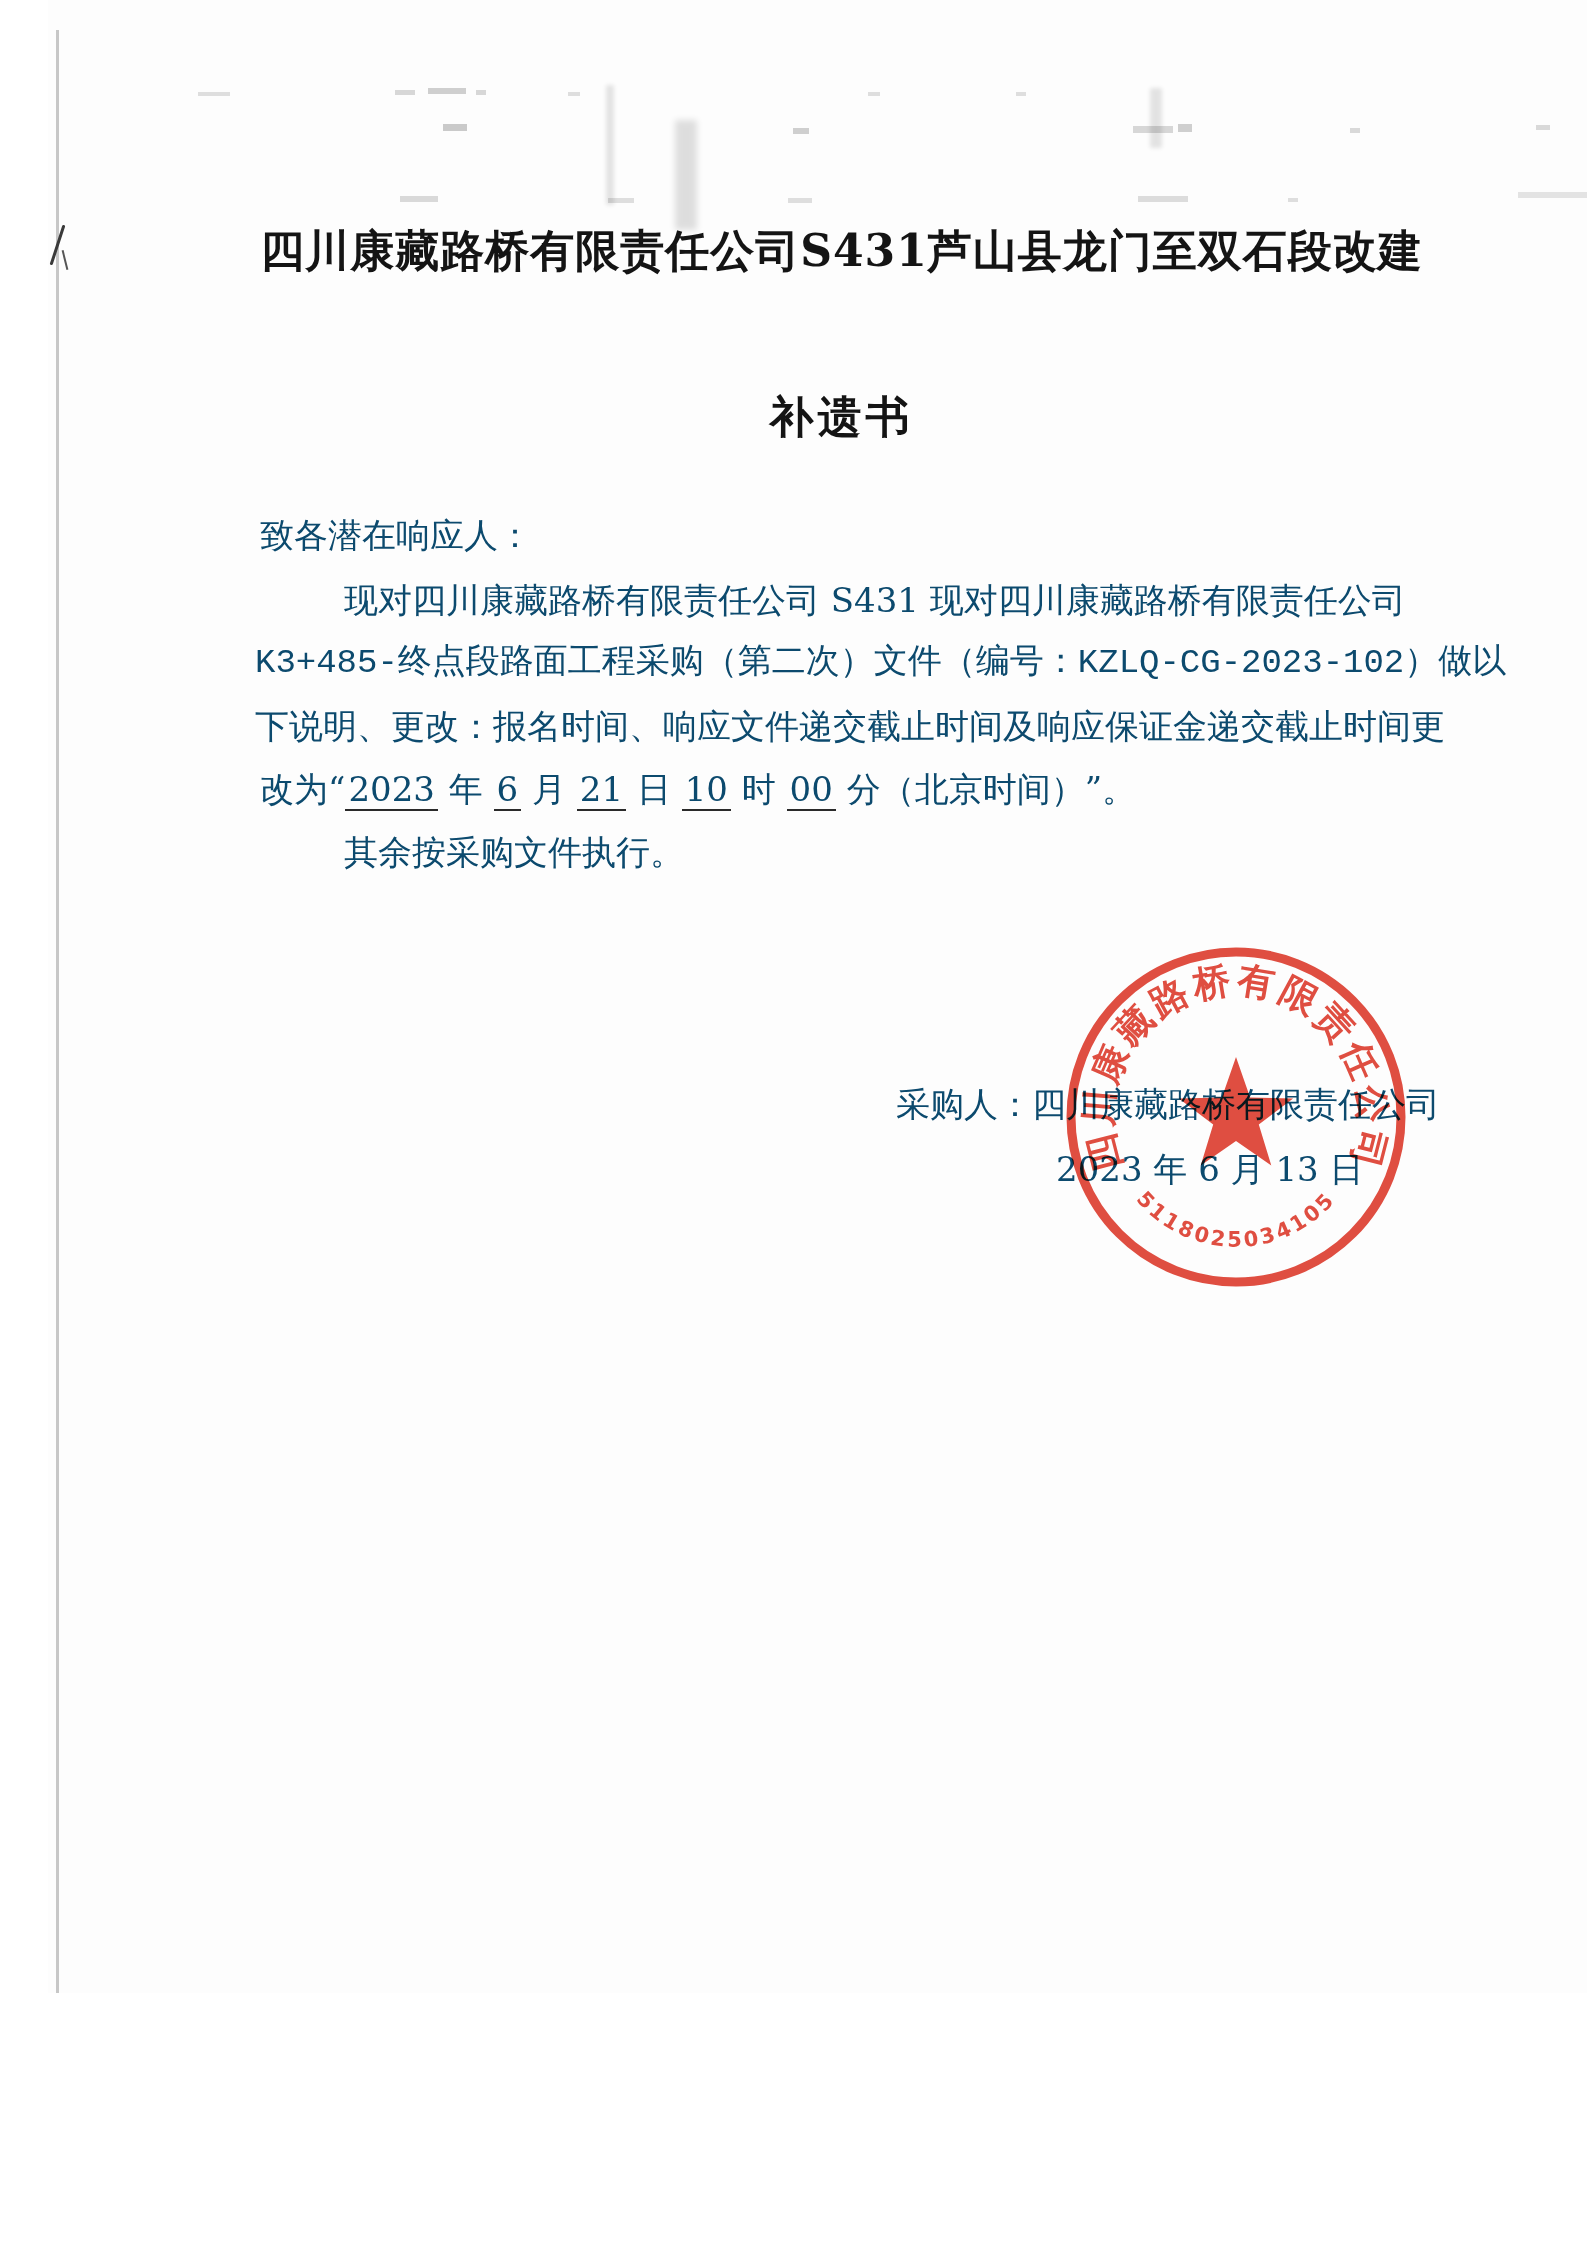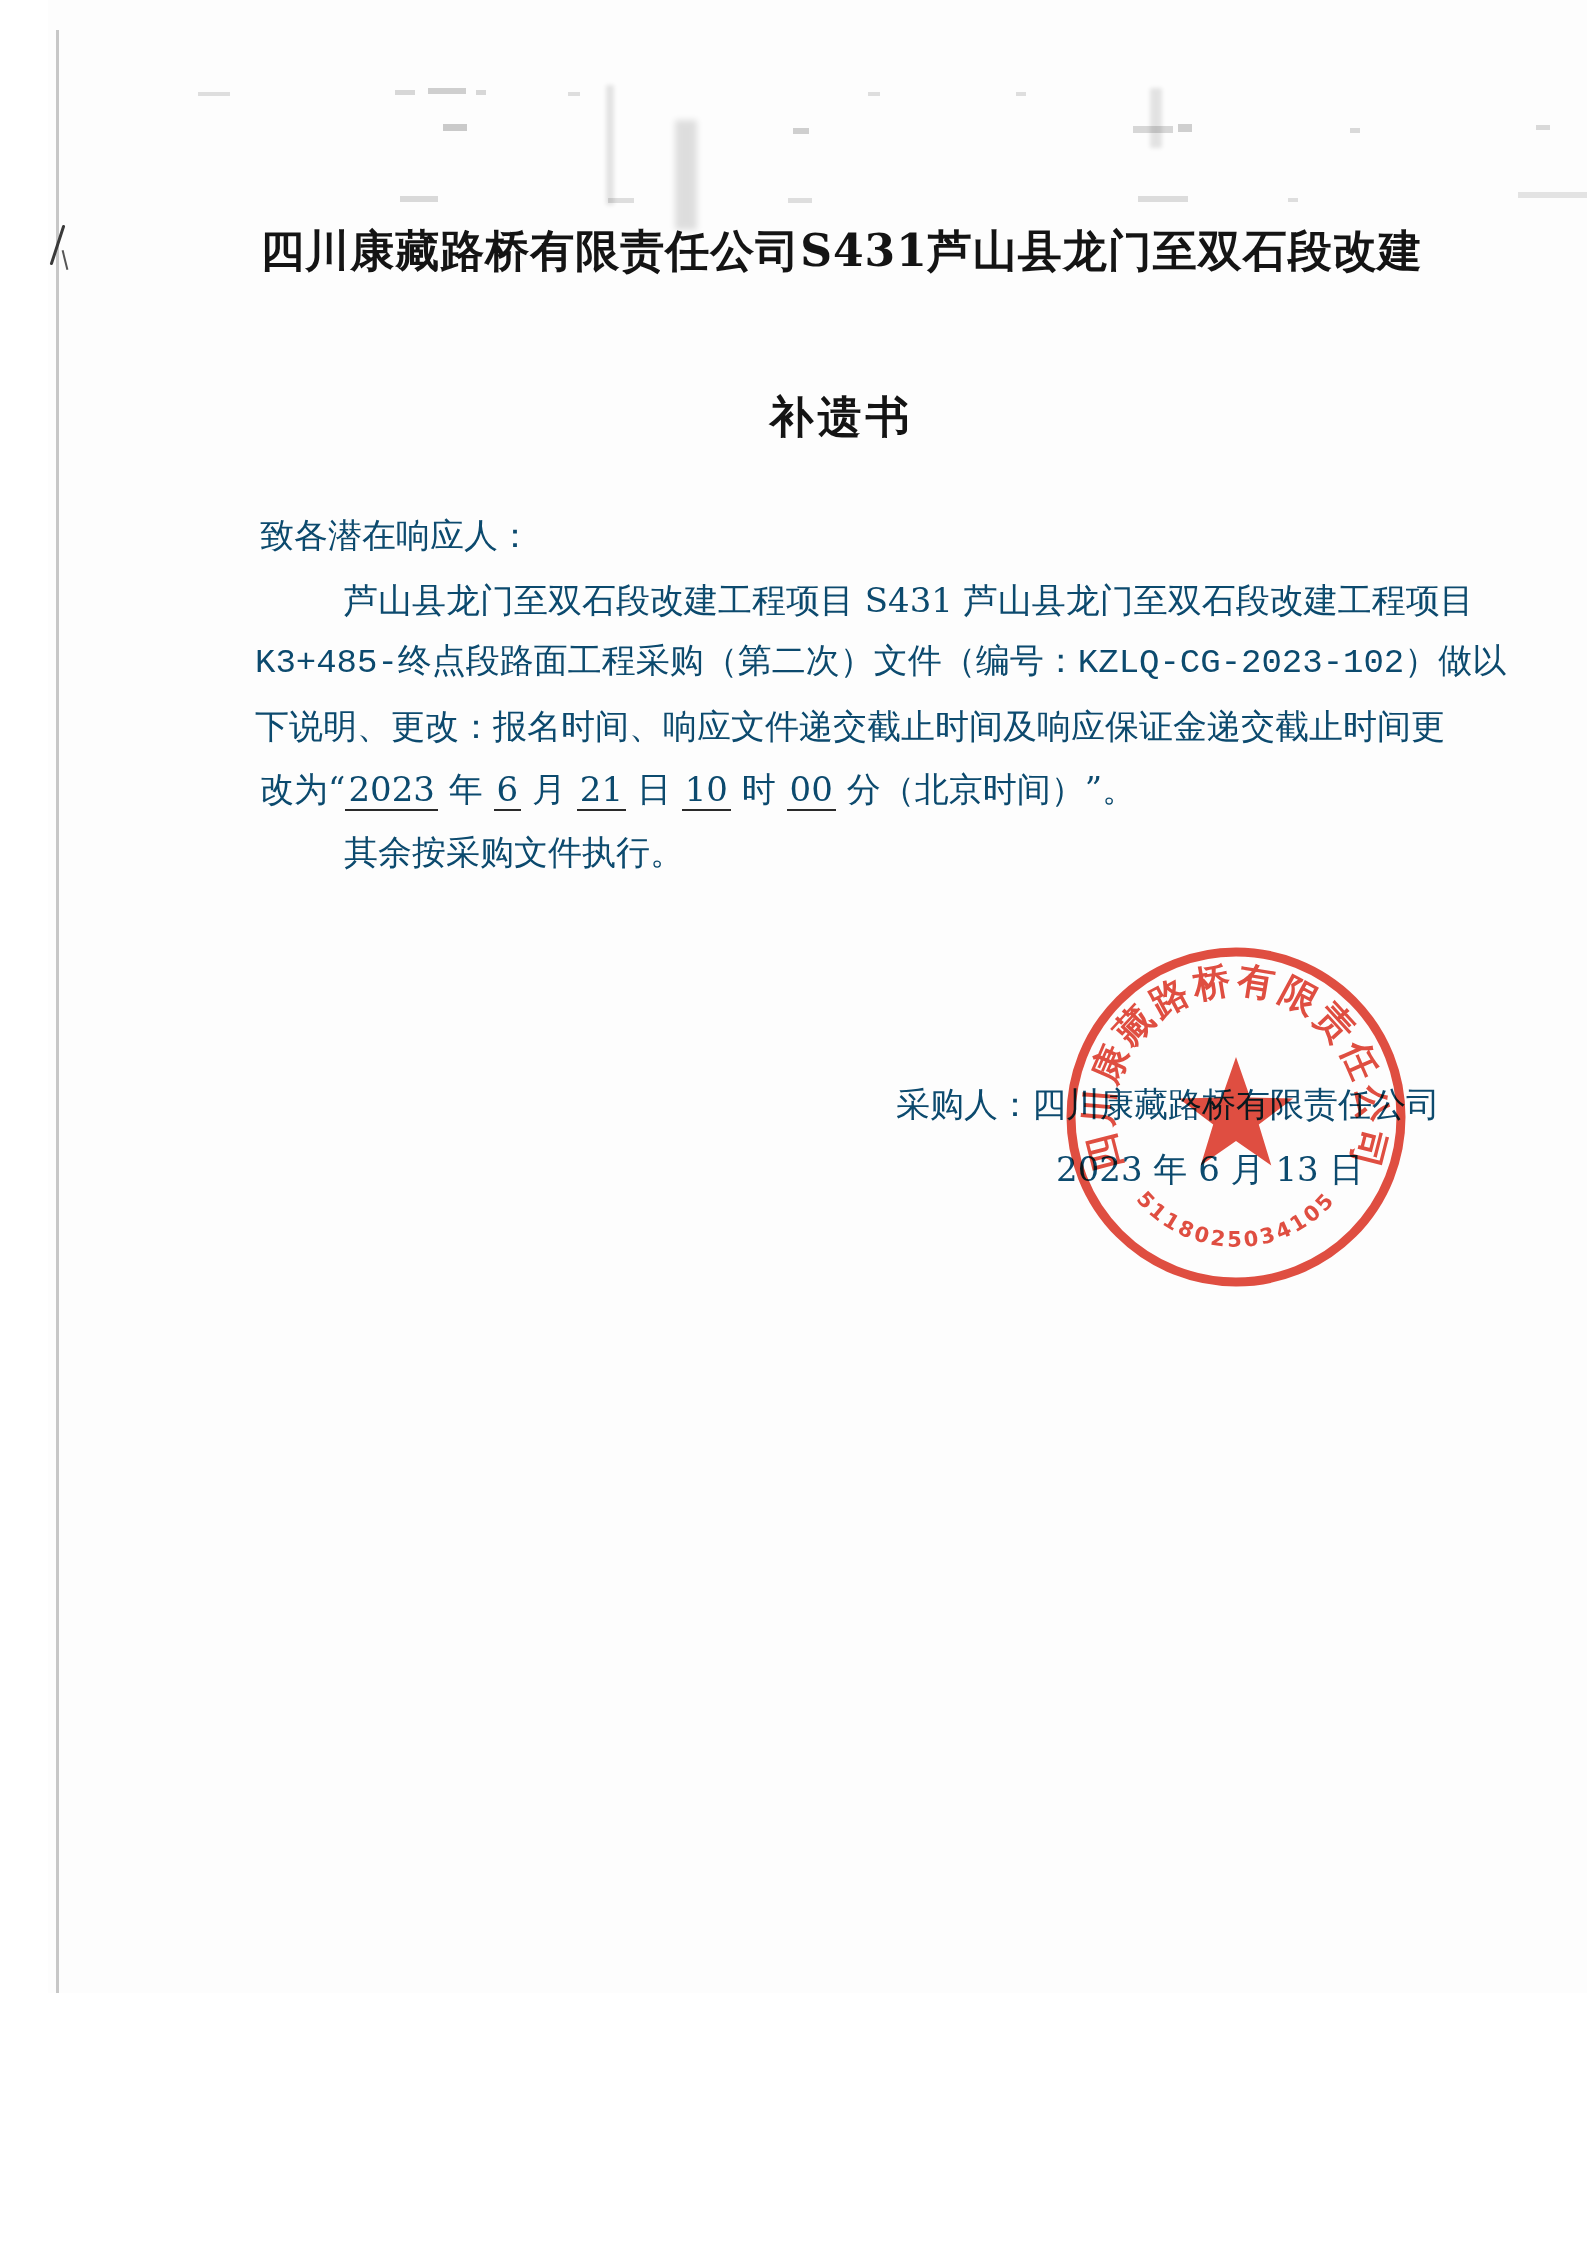--- a/index.html
+++ b/index.html
@@ -123,21 +123,21 @@
   <div class="noise" style="left:560px;top:198px;width:26px;height:5px;opacity:.12"></div>
   <div class="noise" style="left:740px;top:198px;width:24px;height:5px;opacity:.12"></div>
   <div class="noise" style="left:1090px;top:196px;width:50px;height:6px;opacity:.13"></div>
   <div class="noise" style="left:1240px;top:198px;width:10px;height:4px;opacity:.12"></div>
   <div class="noise" style="left:1470px;top:192px;width:80px;height:6px;opacity:.10"></div>
 
   <div class="title-line title-1">四川康藏路桥有限责任公司S431芦山县龙门至双石段改建</div>
   <div class="title-line title-3">补遗书</div>
 
   <div class="body-line salutation">致各潜在响应人：</div>
-  <div class="body-line p1">芦山县龙门至双石段改建工程项目 S431 芦山县龙门至双石段改建工程项目</div>
+  <div class="body-line p1">现对四川康藏路桥有限责任公司 S431 现对四川康藏路桥有限责任公司</div>
   <div class="body-line p2">K3+485-终点段路面工程采购（第二次）文件（编号：KZLQ-CG-2023-102）做以</div>
   <div class="body-line p3">下说明、更改：报名时间、响应文件递交截止时间及响应保证金递交截止时间更</div>
   <div class="body-line p4"><span>改为“</span><span class="u">2023</span><span> 年 </span><span class="u">6</span><span> 月 </span><span class="u">21</span><span> 日 </span><span class="u">10</span><span> 时 </span><span class="u">00</span><span> 分（北京时间）”。</span></div>
   <div class="body-line sig-buyer">采购人：四川康藏路桥有限责任公司</div>
 
   <div class="body-line p5">其余按采购文件执行。</div>
   <div class="body-line sig-date">2023 年 6 月 13 日</div>
 
   <svg class="stamp" viewBox="0 0 360 360">
     <circle cx="180" cy="180" r="165" fill="none" stroke-width="9" stroke="#dd3526"></circle>

